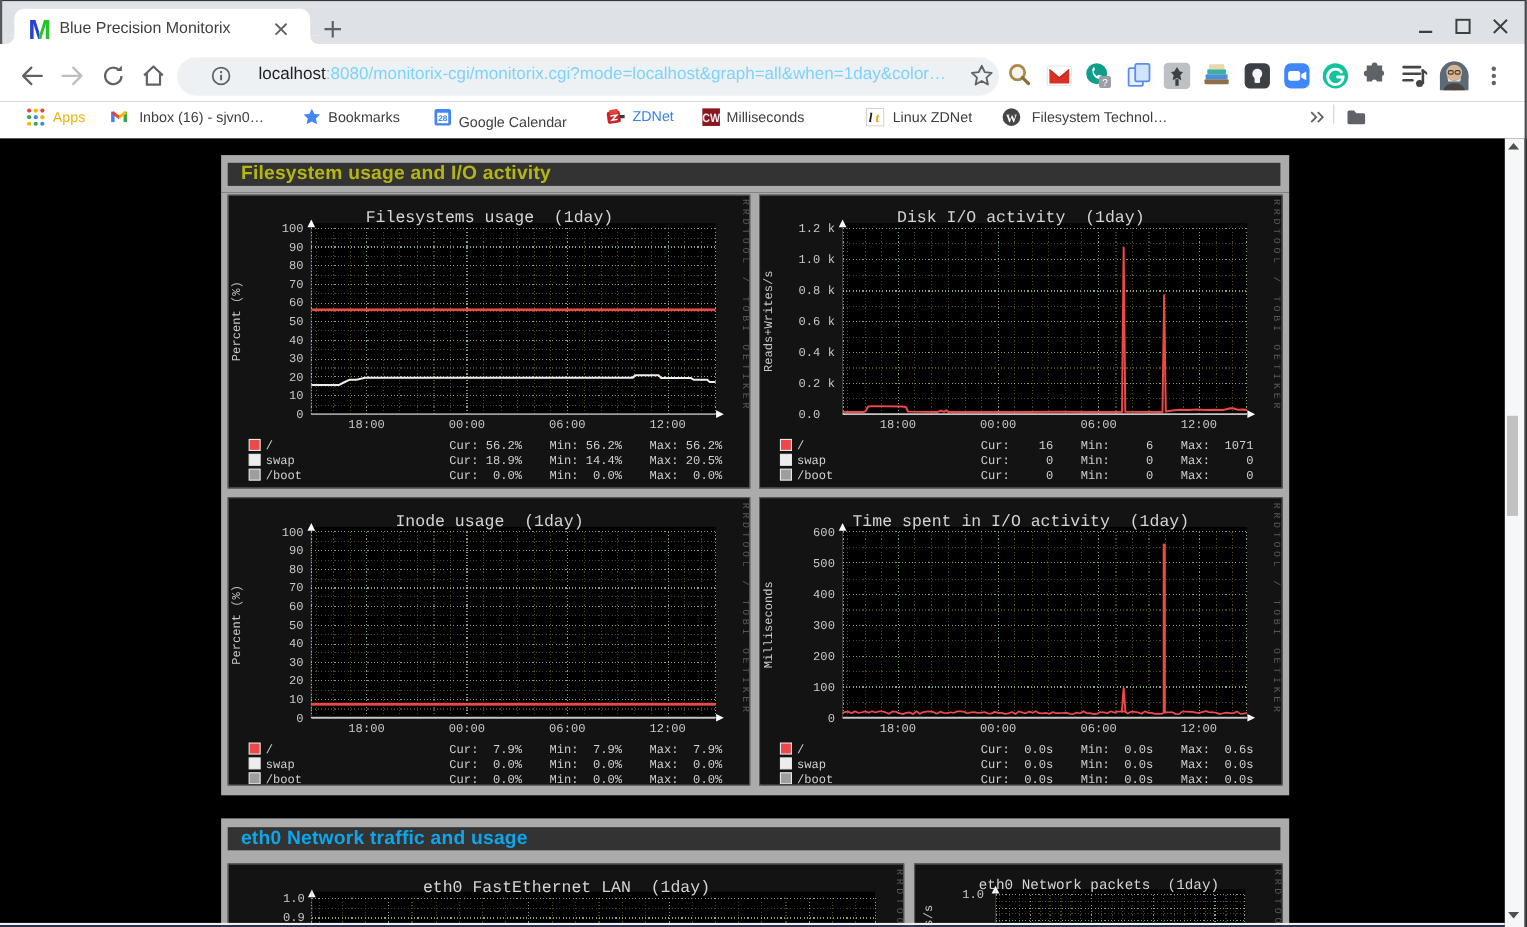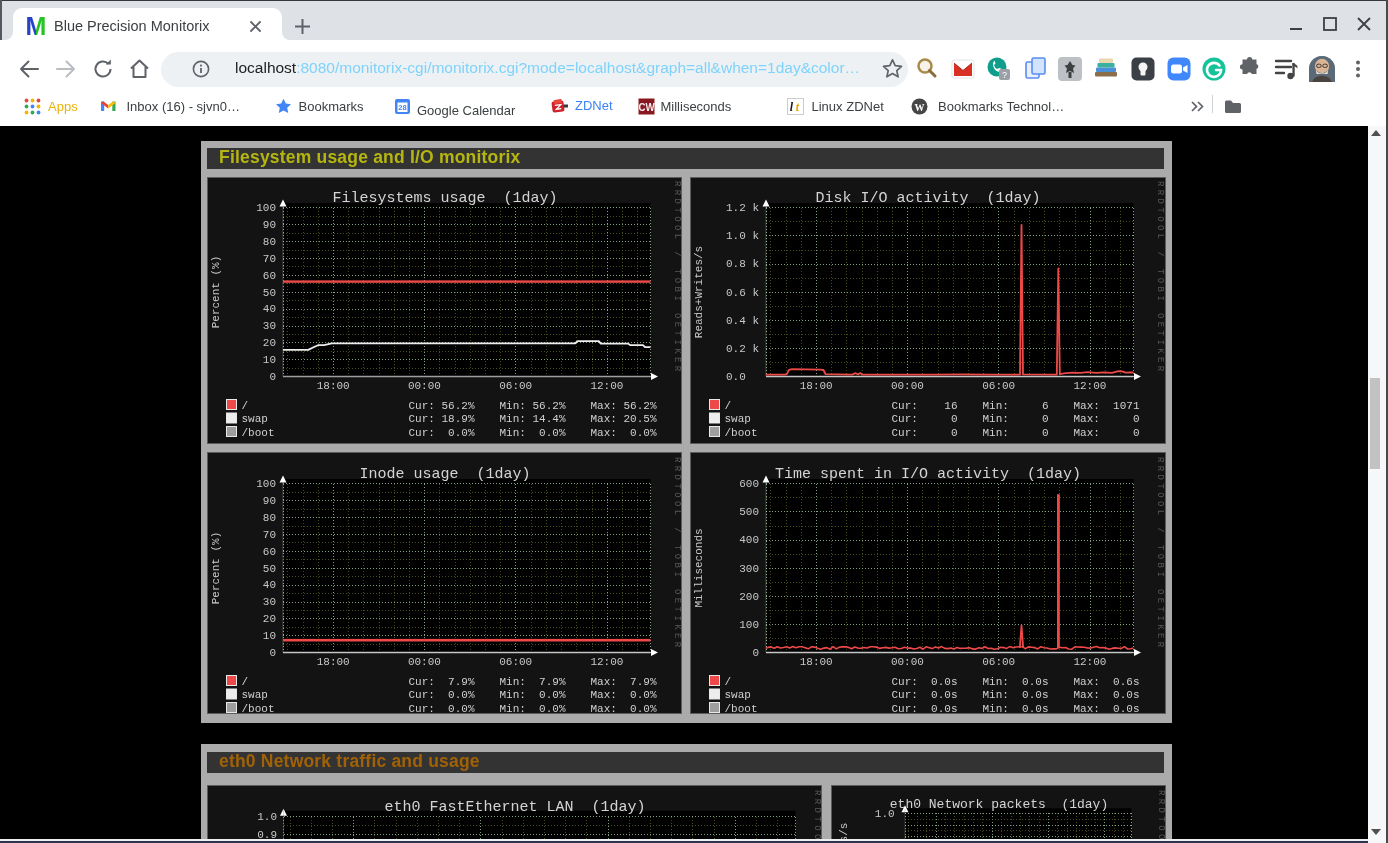--- a/index.html
+++ b/index.html
@@ -195,38 +195,38 @@
 <svg style="position:absolute;left:1190px;top:100px" width="16" height="13" viewBox="0 0 16 13">
     <path d="M2 2 l4.5 4.5 L2 11 M8 2 l4.5 4.5 L8 11" stroke="#5f6368" stroke-width="1.7" fill="none"></path>
   </svg>
 <div style="position:absolute;left:48px;top:99px;font:13px 'Liberation Sans',sans-serif;color:#eab308;white-space:nowrap">Apps</div>
 <div style="position:absolute;left:126.5px;top:99px;font:13px 'Liberation Sans',sans-serif;color:#3c4043;white-space:nowrap">Inbox (16) - sjvn0…</div>
 <div style="position:absolute;left:298.5px;top:99px;font:13px 'Liberation Sans',sans-serif;color:#3c4043;white-space:nowrap">Bookmarks</div>
 <div style="position:absolute;left:417px;top:103px;font:13px 'Liberation Sans',sans-serif;color:#3c4043;white-space:nowrap">Google Calendar</div>
 <div style="position:absolute;left:575px;top:98px;font:13px 'Liberation Sans',sans-serif;color:#3b82f6;white-space:nowrap">ZDNet</div>
 <div style="position:absolute;left:660.5px;top:99px;font:13px 'Liberation Sans',sans-serif;color:#3c4043;white-space:nowrap">Milliseconds</div>
 <div style="position:absolute;left:811.5px;top:99px;font:13px 'Liberation Sans',sans-serif;color:#3c4043;white-space:nowrap">Linux ZDNet</div>
-<div style="position:absolute;left:938px;top:99px;font:13px 'Liberation Sans',sans-serif;color:#3c4043;white-space:nowrap">Bookmarks Technol…</div>
+<div style="position:absolute;left:938px;top:99px;font:13px 'Liberation Sans',sans-serif;color:#3c4043;white-space:nowrap">Filesystem Technol…</div>
 <div style="position:absolute;left:1253.5px;top:99px;font:13px 'Liberation Sans',sans-serif;color:#ffffff;white-space:nowrap">Other bookmarks</div>
 <div style="position:absolute;left:1212px;top:95px;width:1px;height:18px;background:#d0d3d6"></div>
 
 <div class="abs" style="left:0;top:126px;width:1368px;height:717px;background:#000"></div>
 
 <div class="abs" style="left:200.5px;top:141px;width:971px;height:34px;background:#ABABAB"></div>
 <div class="abs" style="left:207px;top:147.5px;width:957px;height:21px;background:#333"></div>
-<div class="abs" style="left:219px;top:146.5px;font:bold 17.5px 'Liberation Sans',sans-serif;color:#B6B611;letter-spacing:0.2px">Filesystem usage and I/O monitorix</div>
+<div class="abs" style="left:219px;top:146.5px;font:bold 17.5px 'Liberation Sans',sans-serif;color:#B6B611;letter-spacing:0.2px">Filesystem usage and I/O activity</div>
 <div class="abs" style="left:200.5px;top:175px;width:971px;height:547.5px;background:#ABABAB"></div>
 <div class="abs" style="left:207px;top:176.5px;width:475px;height:267px;background:#131313;border:1.5px solid #5c5c5c"></div>
 <div class="abs" style="left:690px;top:176.5px;width:476px;height:267px;background:#131313;border:1.5px solid #5c5c5c"></div>
 <div class="abs" style="left:207px;top:452px;width:475px;height:261.5px;background:#131313;border:1.5px solid #5c5c5c"></div>
 <div class="abs" style="left:690px;top:452px;width:476px;height:261.5px;background:#131313;border:1.5px solid #5c5c5c"></div>
 
 <div class="abs" style="left:200.5px;top:744px;width:971px;height:36px;background:#ABABAB"></div>
 <div class="abs" style="left:207px;top:751.5px;width:957px;height:21px;background:#333"></div>
-<div class="abs" style="left:219px;top:751px;font:bold 17.5px 'Liberation Sans',sans-serif;color:#a16207;letter-spacing:0.2px">eth0 Network traffic and usage</div>
+<div class="abs" style="left:219px;top:751px;font:bold 17.5px 'Liberation Sans',sans-serif;color:#0ea5e9;letter-spacing:0.2px">eth0 Network traffic and usage</div>
 <div class="abs" style="left:200.5px;top:780px;width:971px;height:63px;background:#ABABAB"></div>
 <div class="abs" style="left:207px;top:785px;width:615px;height:58px;background:#131313;border:1.5px solid #5c5c5c"></div>
 <div class="abs" style="left:831.3px;top:785px;width:334.7px;height:58px;background:#131313;border:1.5px solid #5c5c5c"></div>
 <svg style="position:absolute;left:208.5px;top:178px" width="472" height="264" viewBox="0 0 472 264">
     <rect x="0" y="0" width="472" height="264" fill="#131313"></rect>
     <rect x="74" y="25.0" width="367.5" height="173.5" fill="#000"></rect>
     <line x1="78.5" y1="29.5" x2="78.5" y2="198.5" stroke="#5c5c22" stroke-width="1" stroke-dasharray="1 2" opacity="0.8" shape-rendering="crispEdges"></line>
     <line x1="94.5" y1="29.5" x2="94.5" y2="198.5" stroke="#5c5c22" stroke-width="1" stroke-dasharray="1 2" opacity="0.8" shape-rendering="crispEdges"></line>
     <line x1="109.5" y1="29.5" x2="109.5" y2="198.5" stroke="#5c5c22" stroke-width="1" stroke-dasharray="1 2" opacity="0.8" shape-rendering="crispEdges"></line>
     <line x1="124.5" y1="29.5" x2="124.5" y2="198.5" stroke="#A3C8A3" stroke-width="1" stroke-dasharray="1 2" opacity="0.8" shape-rendering="crispEdges"></line>

